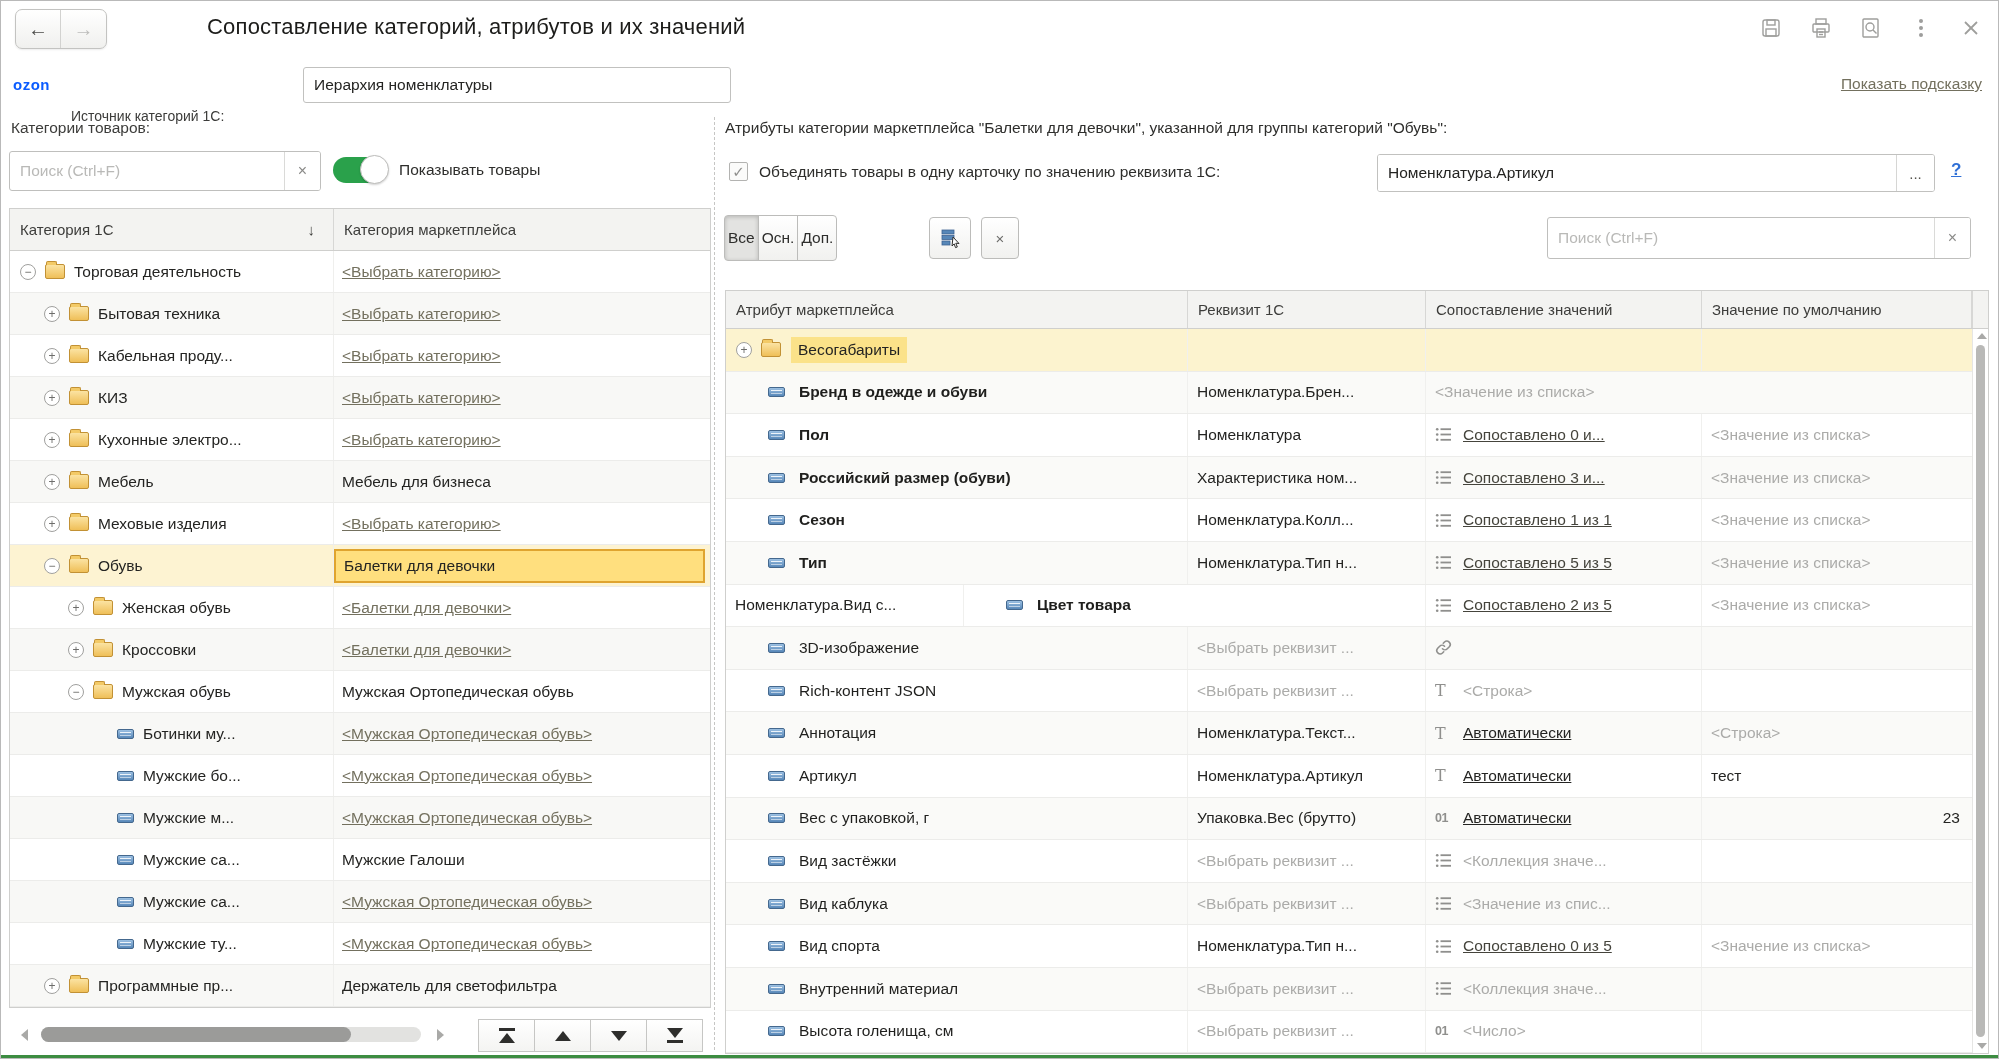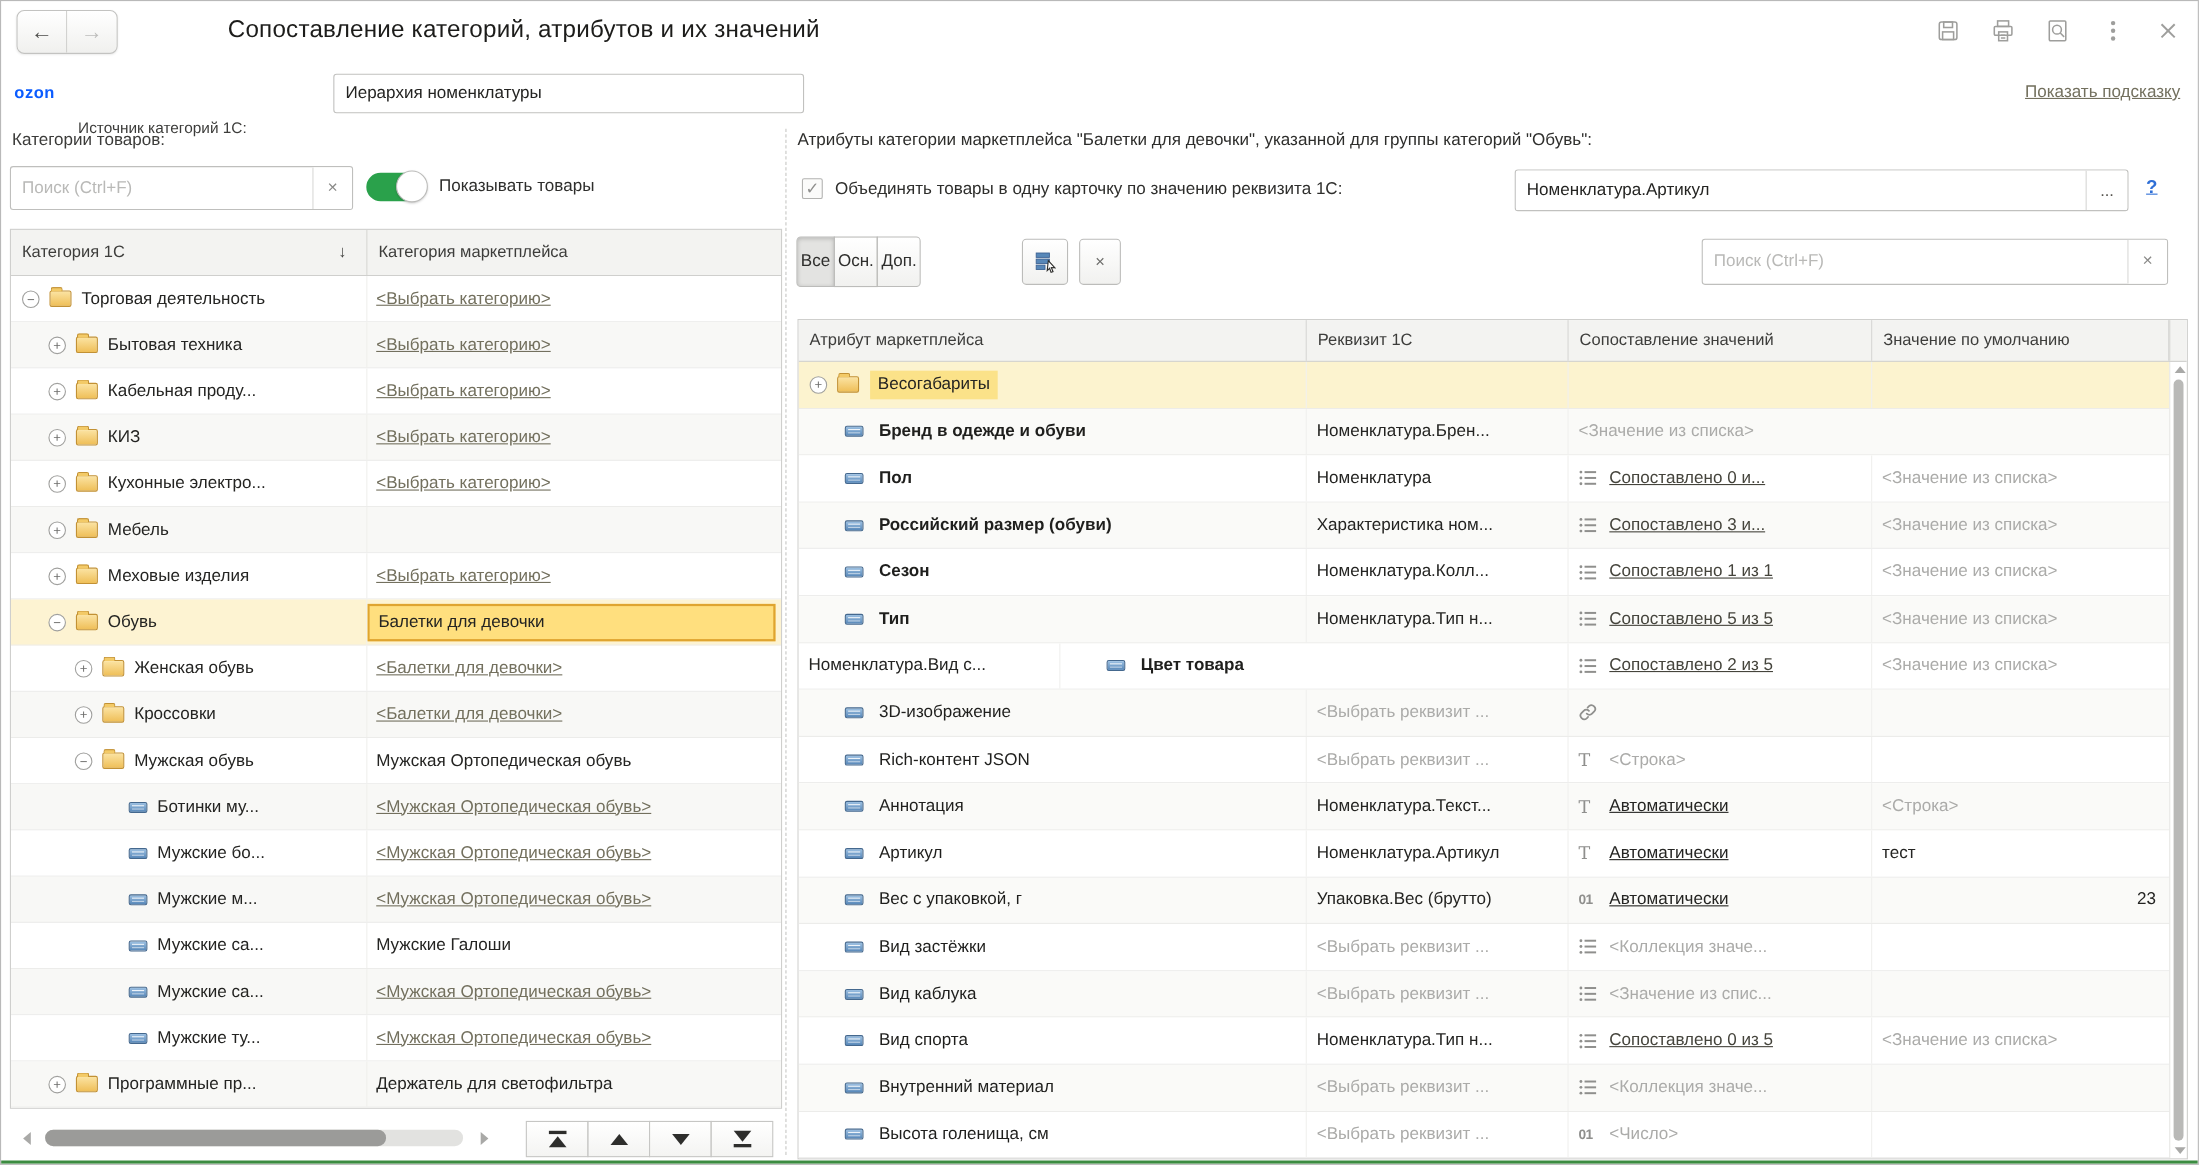--- a/index.html
+++ b/index.html
@@ -286,20 +286,23 @@
     <div class="lcell lc2">
       <span class="market link">&lt;Выбрать категорию&gt;</span>
     </div>
   </div>
           <div class="lrow">
     <div class="lcell lc1" style="padding-left: 34px;">
       <span class="exp">+</span>
       <span class="tree-icon folder-icon"></span>
       <span class="lname">Мебель</span>
     </div>
+    <div class="lcell lc2">
+      <span class="market plain">Мебель для бизнеса</span>
+    </div>
   </div>
           <div class="lrow">
     <div class="lcell lc1" style="padding-left: 34px;">
       <span class="exp">+</span>
       <span class="tree-icon folder-icon"></span>
       <span class="lname">Меховые изделия</span>
     </div>
     <div class="lcell lc2">
       <span class="market link">&lt;Выбрать категорию&gt;</span>
     </div>

